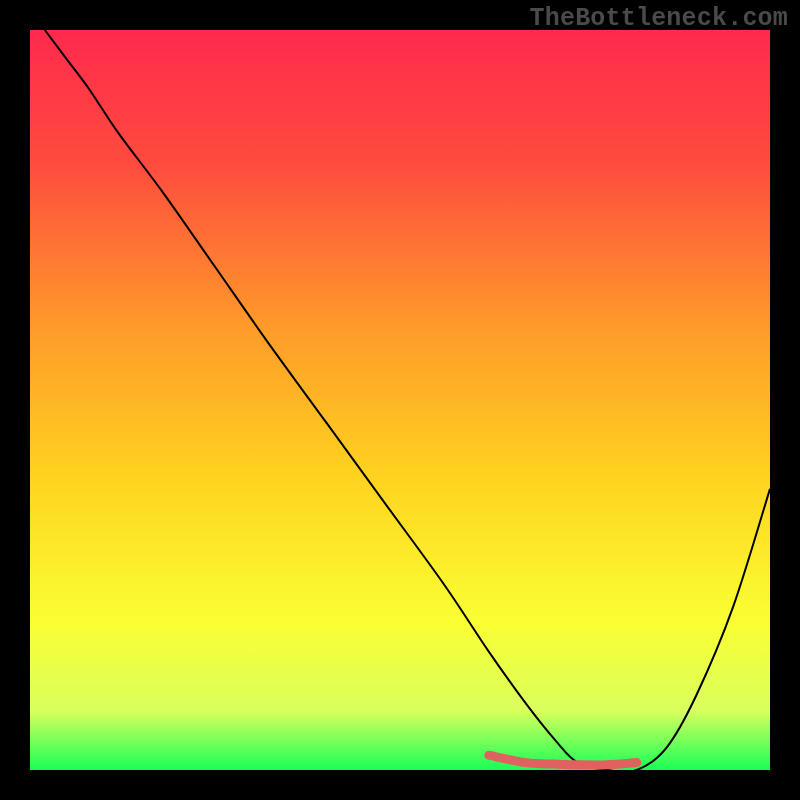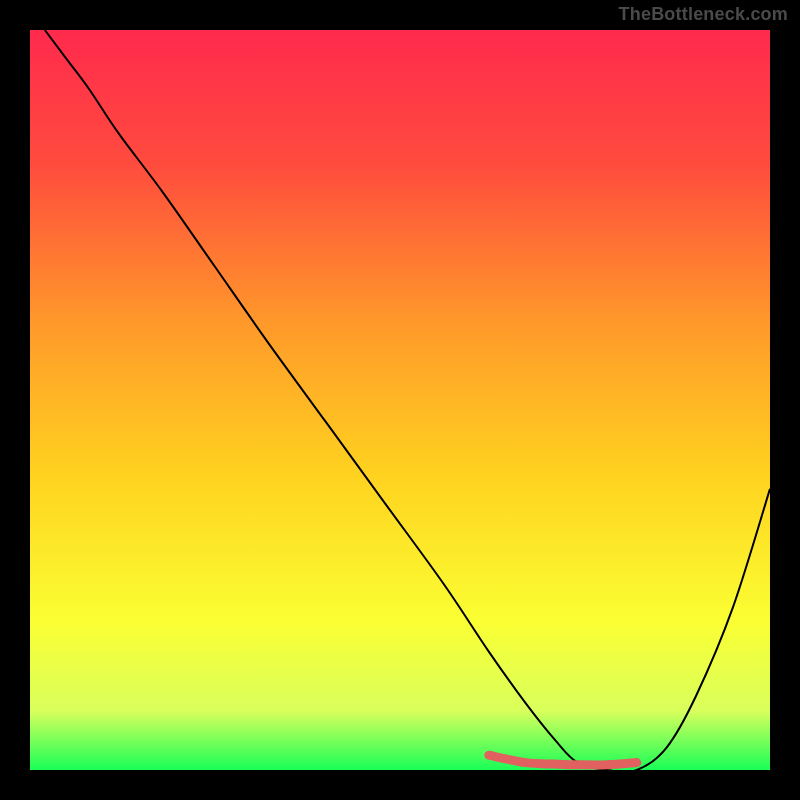--- a/index.html
+++ b/index.html
@@ -14,24 +14,25 @@
     position: relative;
     width: 800px;
     height: 800px;
     background: #000000;
   }
   .watermark {
     position: absolute;
     top: 4px;
     right: 12px;
     color: #4a4a4a;
-    font-size: 18px;
+    font-size: 25px;
     font-weight: bold;
     letter-spacing: 0.2px;
     z-index: 10;
+    font-family: Liberation Mono, monospace;
   }
   .plot {
     position: absolute;
     left: 30px;
     top: 30px;
     width: 740px;
     height: 740px;
   }
   svg {
     display: block;

